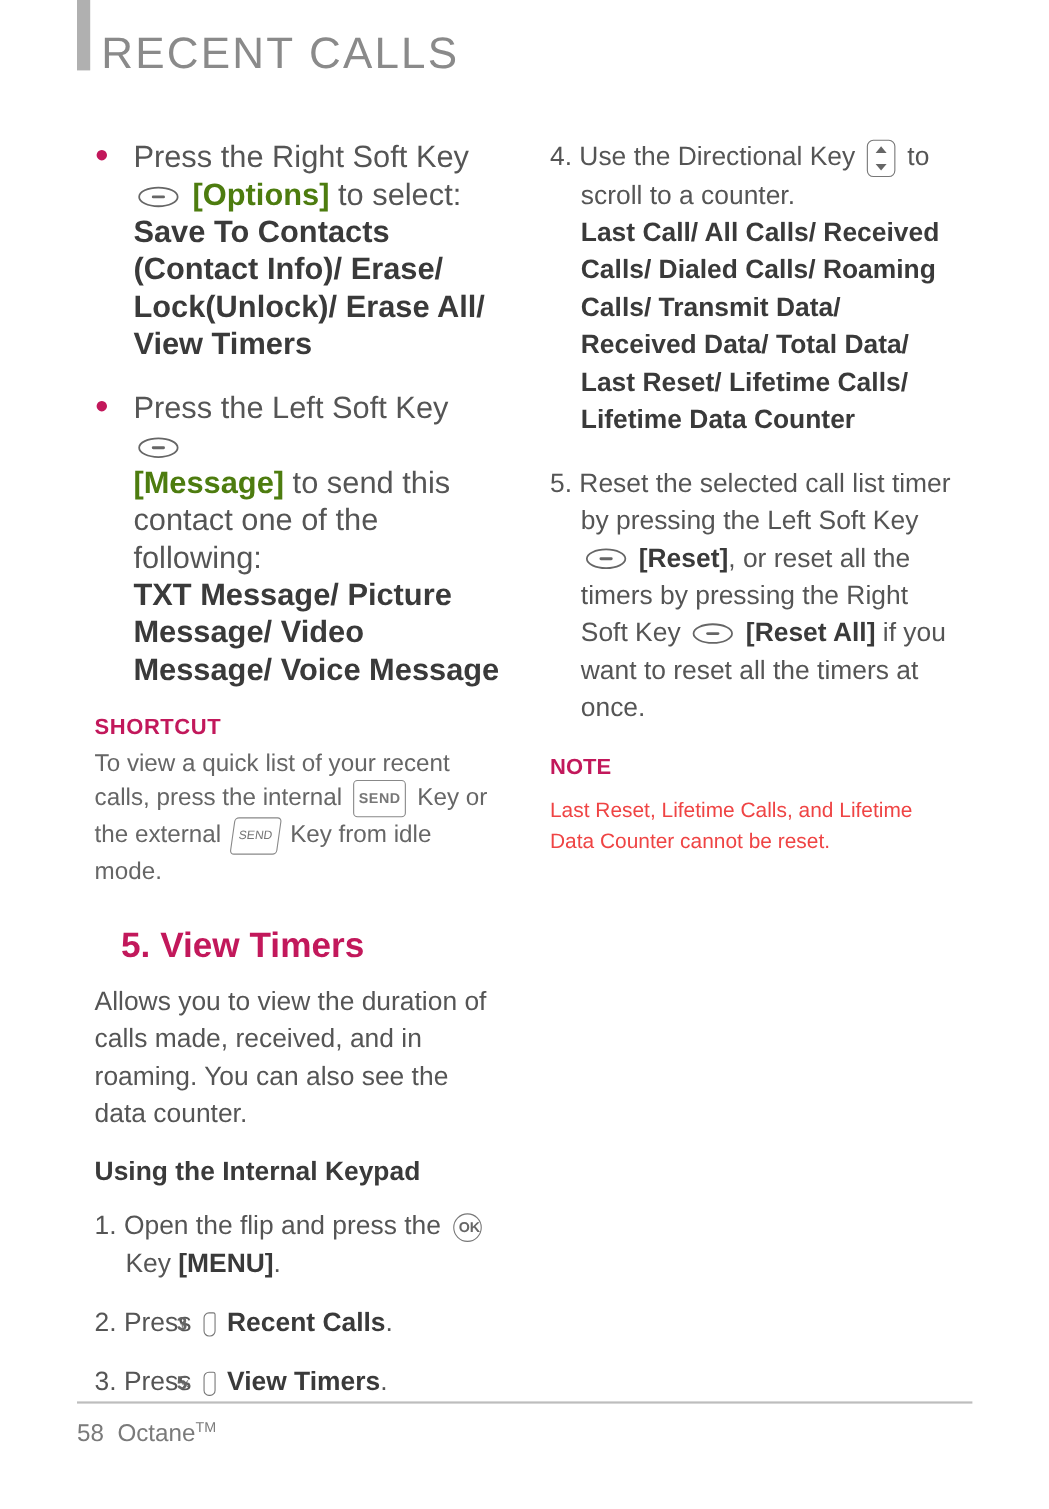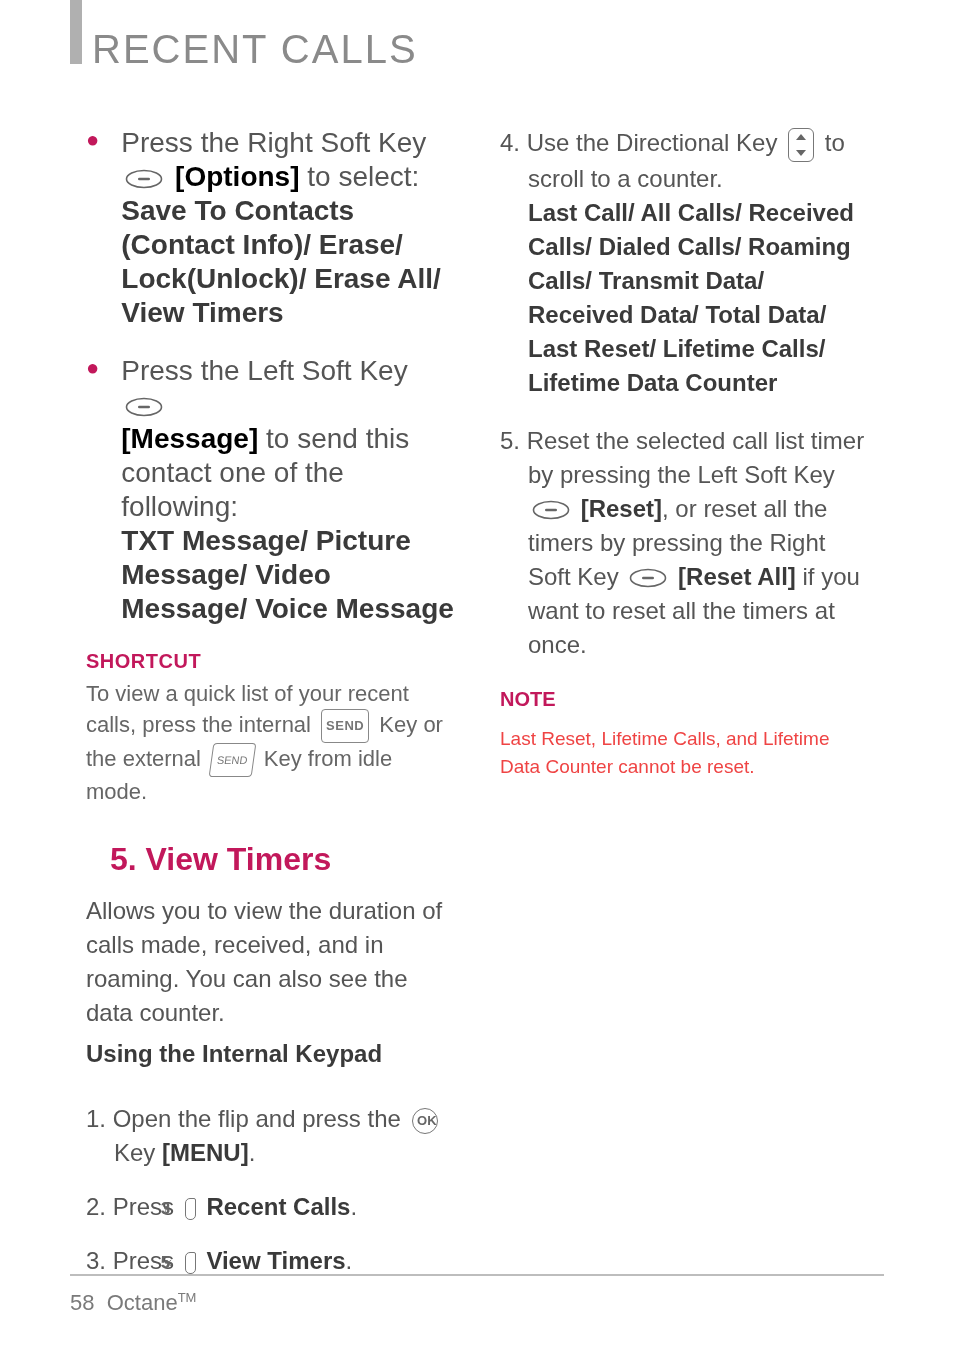--- a/index.html
+++ b/index.html
@@ -6,26 +6,26 @@
   html, body { width: 954px; height: 1372px; background: #fff; font-family: "Myriad Pro", "Segoe UI", "Helvetica Neue", Arial, sans-serif; color: #4d4d4d; }
   .page { position: relative; width: 954px; height: 1372px; padding: 27px 70px 0 86px; }
   .bar { position: absolute; left: 70px; top: 0; width: 12px; height: 64px; background: #b0b0b0; }
   .page-title { font-size: 40px; letter-spacing: 2px; font-weight: 300; color: #8a8a8a; margin-left: 6px; margin-bottom: 54px; }
   .cols { display: flex; gap: 44px; }
   .col { width: 370px; }
   .bullet-item { display: flex; margin-bottom: 24px; }
   .bullet { color: #c2185b; font-size: 22px; line-height: 28px; margin-right: 10px; }
   .bullet-text { font-size: 28px; line-height: 34px; color: #555; margin-left: 12px; }
   .bold { font-weight: 700; color: #3a3a3a; }
-  .option-label { font-weight: 700; color: #000000; }
+  .option-label { font-weight: 700; color: #4d7c0f; }
   .shortcut-hd { color: #c2185b; font-weight: 700; font-size: 20px; letter-spacing: 0.5px; margin-top: 18px; margin-bottom: 6px; }
   .shortcut-body { font-size: 22px; line-height: 30px; color: #666; margin-bottom: 34px; }
   .sec-title { color: #c2185b; font-size: 32px; font-weight: 700; margin-bottom: 16px; margin-left: 24px; }
-  .sec-body { font-size: 24px; line-height: 34px; color: #555; margin-bottom: 10px; }
-  .sub-hd { font-size: 24px; font-weight: 700; color: #3a3a3a; margin-bottom: 34px; }
+  .sec-body { font-size: 24px; line-height: 34px; color: #555; margin-bottom: 22px; }
+  .sub-hd { font-size: 24px; font-weight: 700; color: #3a3a3a; margin-bottom: 18px; }
   .step { font-size: 24px; line-height: 34px; color: #555; margin-bottom: 20px; padding-left: 28px; text-indent: -28px; }
   .step-right { font-size: 24px; line-height: 34px; color: #555; margin-bottom: 24px; padding-left: 28px; text-indent: -28px; }
   .note-row { display: flex; gap: 14px; flex-direction: column; }
   .note-label { color: #c2185b; font-weight: 700; font-size: 20px; flex-shrink: 0; padding-top: 2px; }
   .note-body { font-size: 19px; line-height: 28px; color: #ef4444; }
   .soft-key { display: inline-block; vertical-align: middle; margin: 0 4px; }
   .soft-key svg { display: block; }
   .send-key { display: inline-block; border: 1.5px solid #888; border-radius: 4px; font-size: 13px; font-weight: 700; color: #777; padding: 1px 4px; vertical-align: middle; letter-spacing: 0.5px; margin: 0 4px; }
   .ext-key { display: inline-block; border: 1.5px solid #888; border-radius: 4px; font-size: 11px; color: #777; padding: 1px 5px; vertical-align: middle; margin: 0 4px; transform: skewX(-8deg); }
   .num-key { display: inline-block; border: 1.5px solid #777; border-radius: 5px 2px 5px 5px; font-size: 17px; font-weight: 700; color: #666; padding: 0 6px 0 3px; vertical-align: middle; margin: 0 4px; position: relative; line-height: 20px; height: 22px; }

